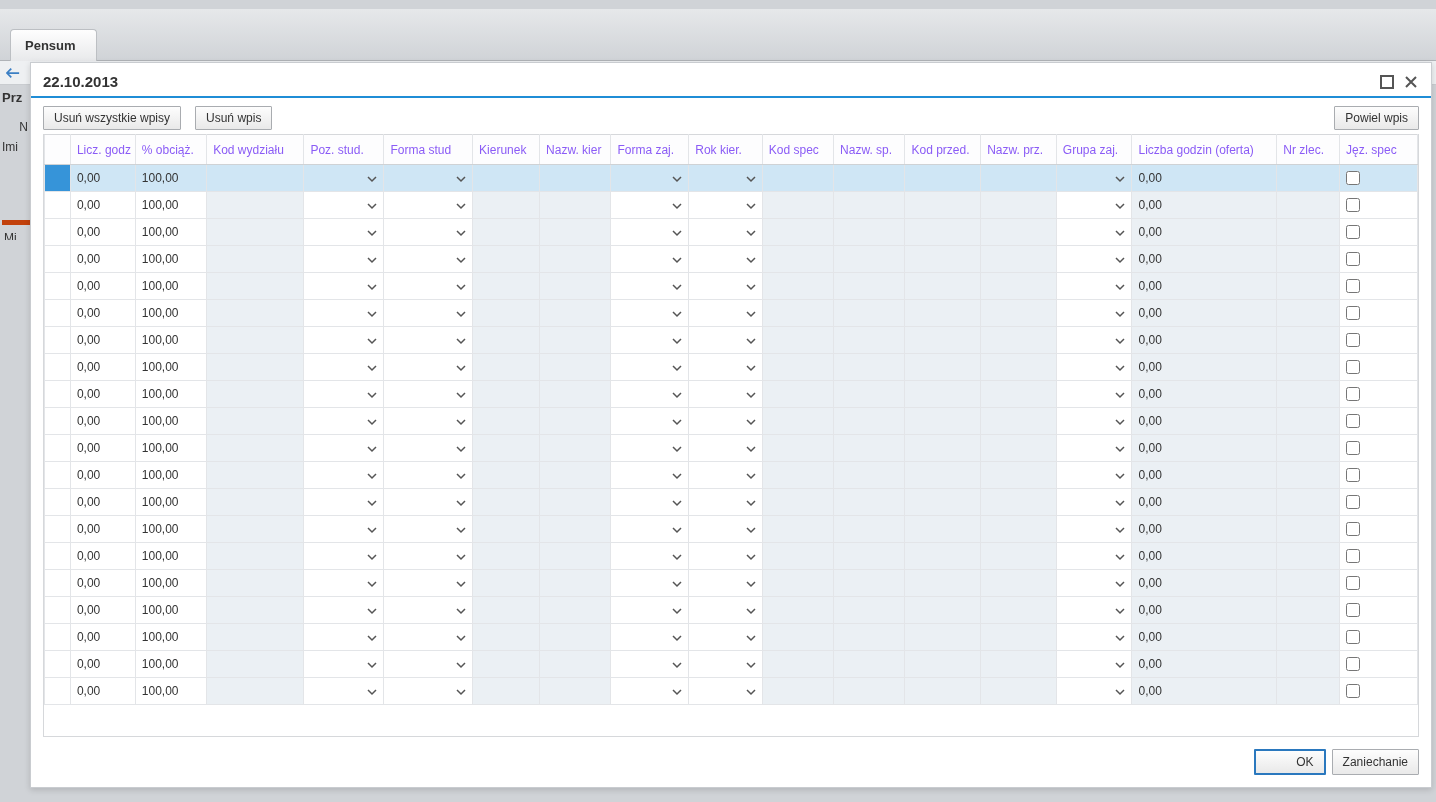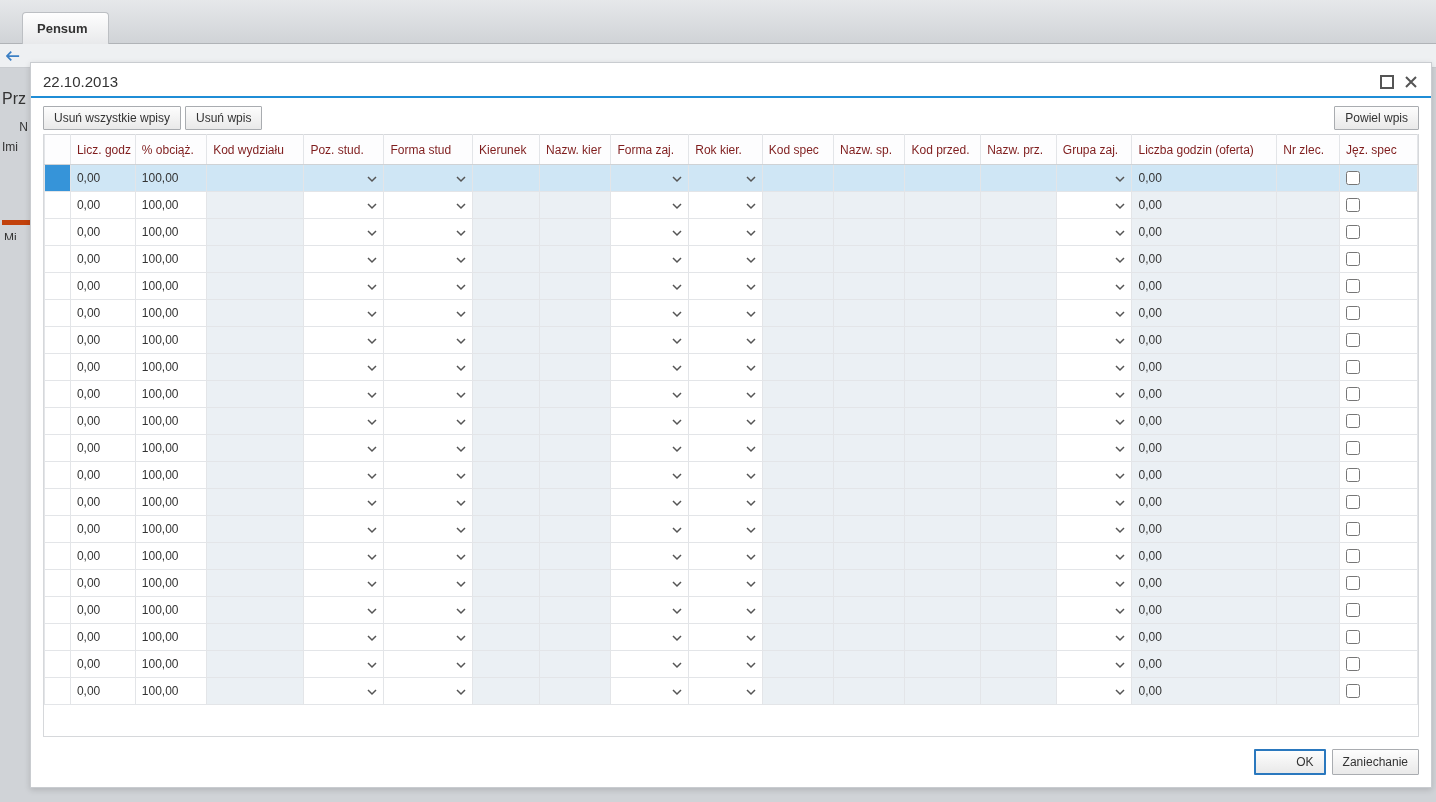--- a/index.html
+++ b/index.html
@@ -7,26 +7,27 @@
     margin: 0;
     font-family: Arial, Helvetica, sans-serif;
     font-size: 12px;
     color: #333;
     background: #d0d3d7;
     overflow: hidden;
   }
 
   
   .top-tabs {
-    height: 44px;
+    height: 52px;
     background: linear-gradient(#e6e8ea, #d0d3d7);
     border-bottom: 1px solid #b0b3b7;
-    padding-left: 22px;
+    padding-left: 10px;
     display: flex;
     align-items: flex-end;
+    margin-top: 9px;
   }
   .tab {
     background: linear-gradient(#fefefe, #e8e9eb);
     border: 1px solid #bcbfc3;
     border-bottom: none;
     border-top-left-radius: 4px;
     border-top-right-radius: 4px;
     padding: 8px 20px 8px 14px;
     font-weight: bold;
     font-size: 13px;
@@ -53,21 +54,21 @@
 
   
   .left-peek {
     position: absolute;
     left: 0;
     top: 90px;
     width: 30px;
     font-size: 12px;
     color: #333;
   }
-  .left-peek .bold { font-weight: normal; font-size:16px;}
+  .left-peek .bold { font-weight: bold; font-size:13px;}
   .left-peek div { height: 20px; padding-left: 2px; white-space: nowrap; overflow:hidden;}
   .left-peek .row-label { height: 27px; line-height: 27px; border-top: 5px solid #c2410c;}
 
   
   .dialog {
     position: absolute;
     left: 30px;
     top: 62px;
     right: 4px;
     bottom: 14px;
@@ -79,38 +80,38 @@
   }
   .dialog-header {
     display: flex;
     align-items: center;
     justify-content: space-between;
     padding: 10px 12px 6px 12px;
     border-bottom: 2px solid #1f8dd6;
   }
   .dialog-title {
     font-size: 15px;
-    font-weight: normal;
+    font-weight: bold;
     color: #333;
   }
   .dialog-controls { display: flex; gap: 8px; }
   .win-btn {
     width: 16px; height: 14px;
     cursor: pointer;
     display: inline-flex; align-items:center; justify-content:center;
     color: #444;
   }
   .win-btn svg { width: 14px; height: 14px; }
 
   .toolbar {
     display: flex;
     justify-content: space-between;
     padding: 8px 12px 4px 12px;
   }
-  .toolbar-left { display: flex; gap: 4px; }
+  .toolbar-left { display: flex; gap: 14px; }
   .btn {
     border: 1px solid #a9acb0;
     background: linear-gradient(#fdfdfd, #e9e9e9);
     padding: 4px 10px;
     font-size: 12px;
     color: #333;
     cursor: pointer;
     border-radius: 1px;
   }
   .btn.export { padding-right: 14px; position: relative; }
@@ -137,21 +138,21 @@
     border: 1px solid #e3e5e8;
     font-size: 12px;
     height: 27px;
     padding: 0 6px;
     white-space: nowrap;
     overflow: hidden;
   }
   th {
     background: #fdfdfe;
     font-weight: normal;
-    color: #7f1d1d;
+    color: #8b5cf6;
     text-align: left;
     border-top: 1px solid #d6d8db;
     border-bottom: 1px solid #cfd2d5;
     height: 30px;
   }
   col.c-select { width: 24px; }
   col.c-num { width: 60px; }
   col.c-pct { width: 66px; }
   col.c-wyd { width: 90px; }
   col.c-poz { width: 74px; }

